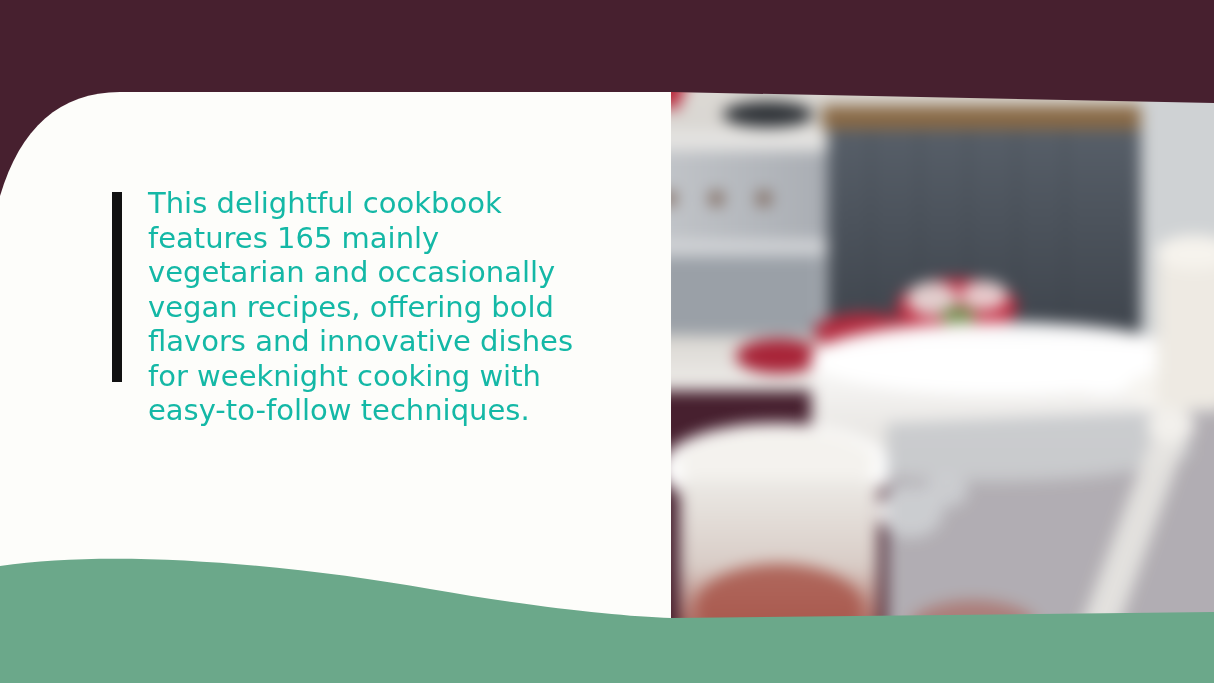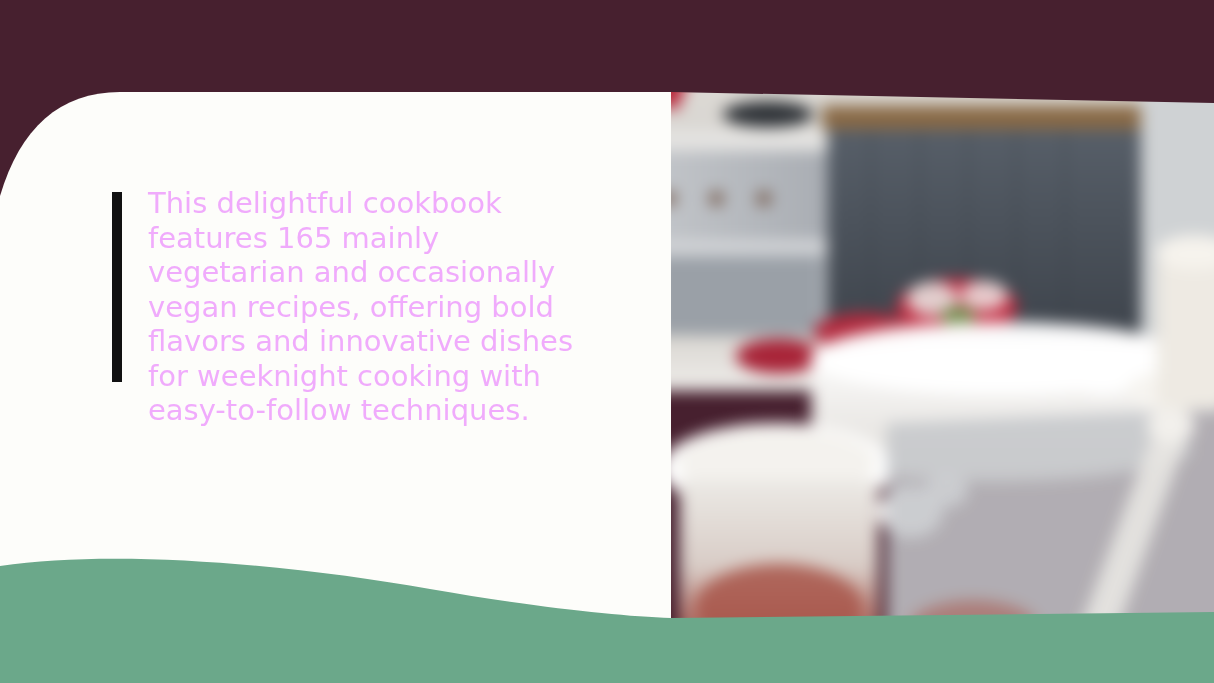--- a/index.html
+++ b/index.html
@@ -79,21 +79,21 @@
     width: 10px;
     height: 190px;
     background: #111111;
   }
   .body-text {
     margin: 0;
     font-family: "DejaVu Sans", sans-serif;
     font-weight: 400;
     font-size: 29px;
     line-height: 1.19;
-    color: #f0abfc;
+    color: #14b8a6;
     max-width: 440px;
   }
 </style>
 </head>
 <body>
 
 <div id="slide">
 
   <div class="maroon-bg"></div>
 

